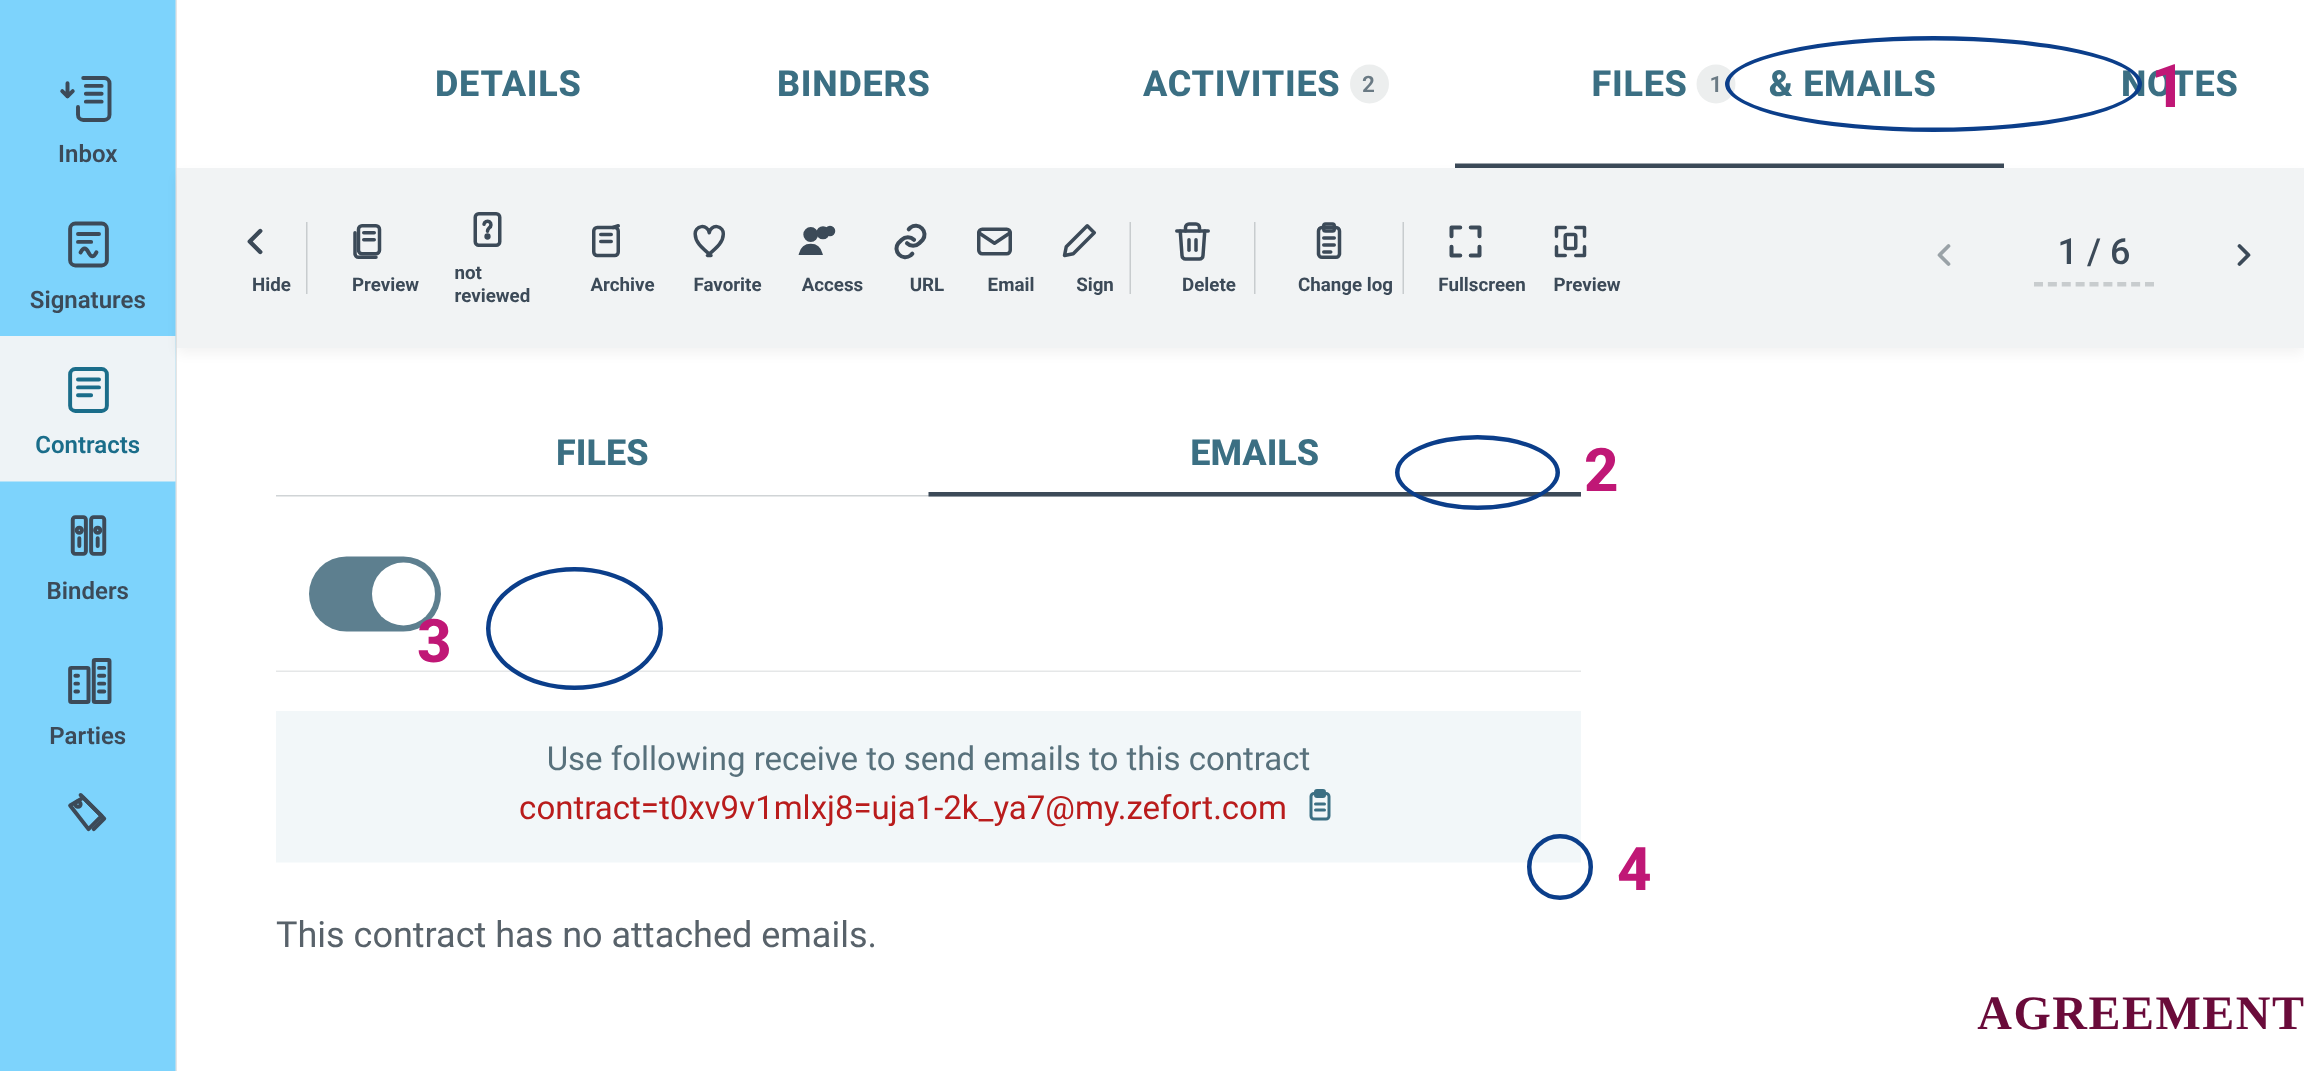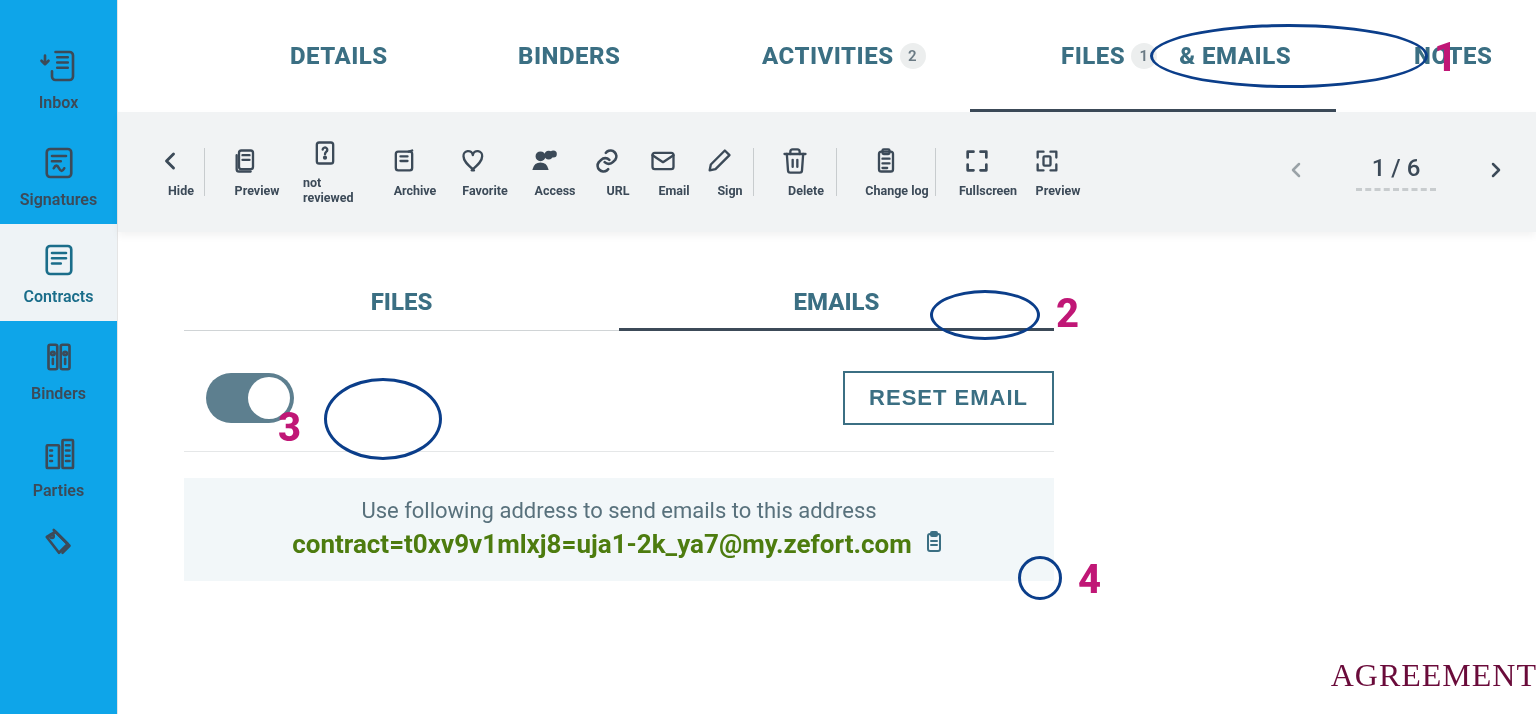--- a/index.html
+++ b/index.html
@@ -11,21 +11,21 @@
     overflow: hidden;
     position: relative;
   }
   
   .sidebar {
     position: absolute;
     left: 0;
     top: 0;
     width: 118px;
     height: 714px;
-    background: #0ea5e9;
+    background: #7dd3fc;
     border-right: 1px solid #e5e5e5;
     display: flex;
     flex-direction: column;
     align-items: center;
     padding-top: 30px;
   }
   .sidebar-item {
     width: 100%;
     display: flex;
     flex-direction: column;
@@ -258,43 +258,43 @@
     color: #58717c;
   }
   .email-addr-row {
     display: flex;
     align-items: center;
     justify-content: center;
     gap: 10px;
     margin-top: 6px;
   }
   .email-addr {
-    font-size: 26px;
-    font-weight: 700;
-    color: #4d7c0f;
+    font-size: 22px;
+    font-weight: 400;
+    color: #b91c1c;
   }
   .copy-icon {
     color: #3b6f83;
     cursor: pointer;
   }
   .empty-text {
     font-size: 24px;
     color: #58626a;
     margin-top: 34px;
     margin-left: 6px;
   }
   .agreement-text {
     position: absolute;
     right: -1px;
     bottom: 20px;
     font-family: Georgia, "Times New Roman", serif;
     font-size: 32px;
     color: #6a0b3a;
     letter-spacing: 1px;
-    font-weight: 400;
+    font-weight: 700;
   }
   
   .annot-circle {
     position: absolute;
     border: 3px solid #0b3e8a;
     border-radius: 50%;
     pointer-events: none;
     z-index: 50;
   }
   .annot-num {
@@ -511,37 +511,37 @@
       <div class="subtab">FILES</div>
       <div class="subtab active">EMAILS</div>
     </div>
 
     <div class="toggle-row">
       <div class="toggle-left">
         <div class="toggle">
           <div class="toggle-knob"></div>
         </div>
       </div>
-      <button class="reset-btn">RESET EMAIL</button>
     </div>
 
     <div class="email-box">
-      <div class="email-box-label">Use following address to send emails to this address</div>
+      <div class="email-box-label">Use following receive to send emails to this contract</div>
       <div class="email-addr-row">
         <div class="email-addr">contract=t0xv9v1mlxj8=uja1-2k_ya7@my.zefort.com</div>
         <span class="copy-icon">
           <svg width="24" height="24" viewBox="0 0 24 24" fill="none" stroke="currentColor" stroke-width="2" stroke-linecap="round" stroke-linejoin="round">
               <rect x="6" y="4" width="12" height="17" rx="2"></rect>
               <rect x="9" y="2" width="6" height="4" rx="1"></rect>
               <path d="M9 11h6M9 15h6"></path>
             </svg>
         </span>
       </div>
     </div>
 
+    <div class="empty-text">This contract has no attached emails.</div>
   </div>
 
   <div class="annot-circle c1"></div>
   <div class="annot-num n1">1</div>
   <div class="annot-circle c2"></div>
   <div class="annot-num n2">2</div>
   <div class="annot-circle c3"></div>
   <div class="annot-num n3">3</div>
   <div class="annot-circle c4"></div>
   <div class="annot-num n4">4</div>

